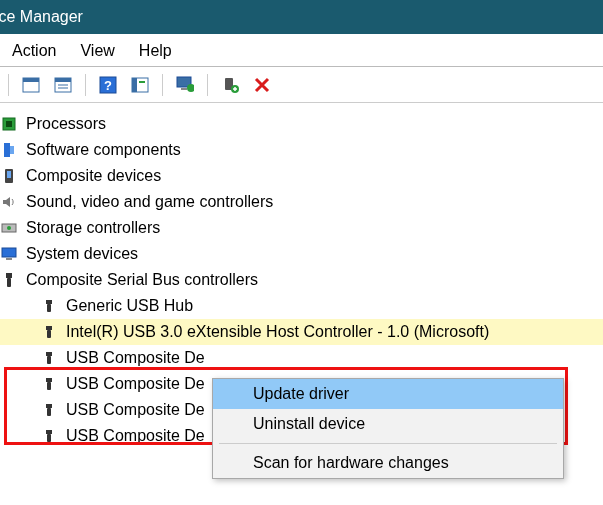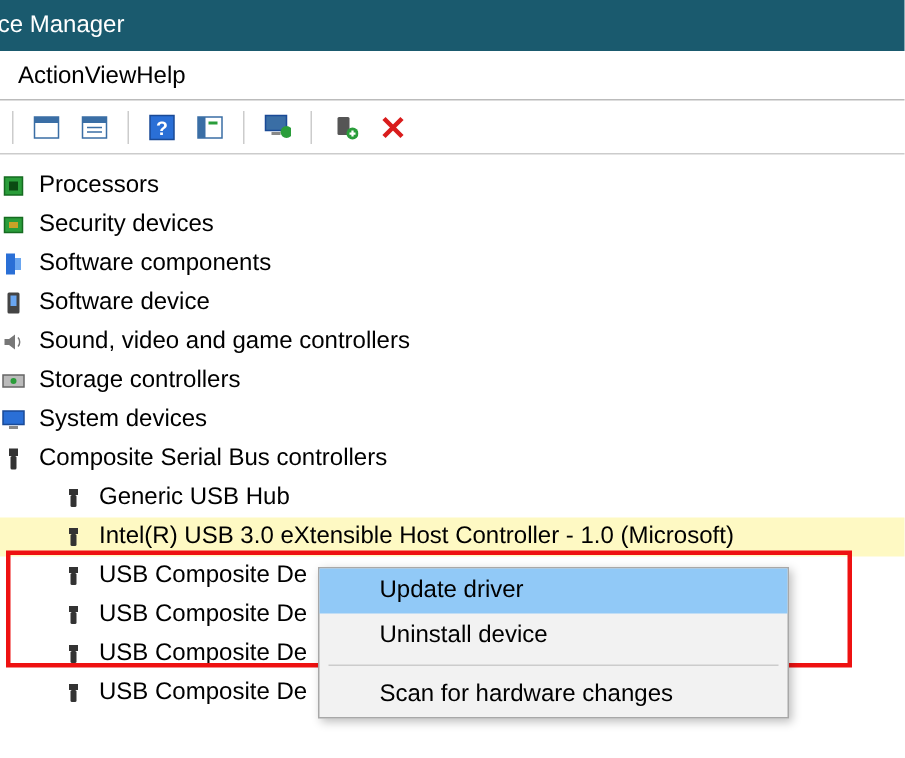--- a/index.html
+++ b/index.html
@@ -19,20 +19,21 @@
     height: 34px;
     line-height: 34px;
     padding-left: 0;
     font-size: 16px;
     overflow: hidden;
     white-space: nowrap;
     text-indent: -22px;
   }
   .menubar {
     display: flex;
+    gap: 24px;
     padding: 8px 12px 6px 12px;
     font-size: 16px;
     border-bottom: 1px solid #bbb;
   }
   .menubar > span { cursor: default; }
   .toolbar {
     display: flex;
     align-items: center;
     gap: 4px;
     padding: 4px 4px;
@@ -81,21 +82,21 @@
     left: 4px;
     top: 367px;
     width: 564px;
     height: 78px;
     pointer-events: none;
   }
   .context-menu {
     position: absolute;
     left: 212px;
     top: 378px;
-    width: 314px;
+    width: 352px;
     background: #f2f2f2;
     border: 1px solid #a8a8a8;
     box-shadow: 2px 2px 6px rgba(0,0,0,.25);
     font-size: 16px;
   }
   .context-menu .cm-item {
     padding: 6px 14px 6px 40px;
     cursor: default;
   }
   .context-menu .cm-item.hover {
@@ -192,48 +193,39 @@
   <div class="node">
     <span class="ic">
       <svg width="18" height="18">
           <rect x="3" y="3" width="12" height="12" fill="#2a9d3a" stroke="#156b20"></rect>
           <rect x="6" y="6" width="6" height="6" fill="#0b4a12"></rect>
         </svg>
     </span>
     <span>Processors</span>
   </div>
 
-  <div class="node">
-    <span class="ic">
-      <svg width="18" height="18">
-          <rect x="3" y="4" width="12" height="10" fill="#2a9d3a" stroke="#156b20"></rect>
-          <rect x="6" y="7" width="6" height="4" fill="#c9a227"></rect>
-        </svg>
-    </span>
-    <span>Security devices</span>
-  </div>
 
   <div class="node">
     <span class="ic">
       <svg width="18" height="18">
           <rect x="4" y="2" width="6" height="14" fill="#2a6fd6"></rect>
           <rect x="10" y="5" width="4" height="8" fill="#6aa6f0"></rect>
         </svg>
     </span>
     <span>Software components</span>
   </div>
 
   <div class="node">
     <span class="ic">
       <svg width="18" height="18">
           <rect x="5" y="2" width="8" height="14" fill="#444" rx="1"></rect>
           <rect x="7" y="4" width="4" height="7" fill="#6aa6f0"></rect>
         </svg>
     </span>
-    <span>Software device</span>
+    <span>Composite devices</span>
   </div>
 
   <div class="node">
     <span class="ic">
       <svg width="18" height="18">
           <path d="M3 7h3l4-3v10l-4-3H3z" fill="#777"></path>
           <path d="M12 6c1.5 1.5 1.5 4.5 0 6" stroke="#777" fill="none"></path>
         </svg>
     </span>
     <span>Sound, video and game controllers</span>

